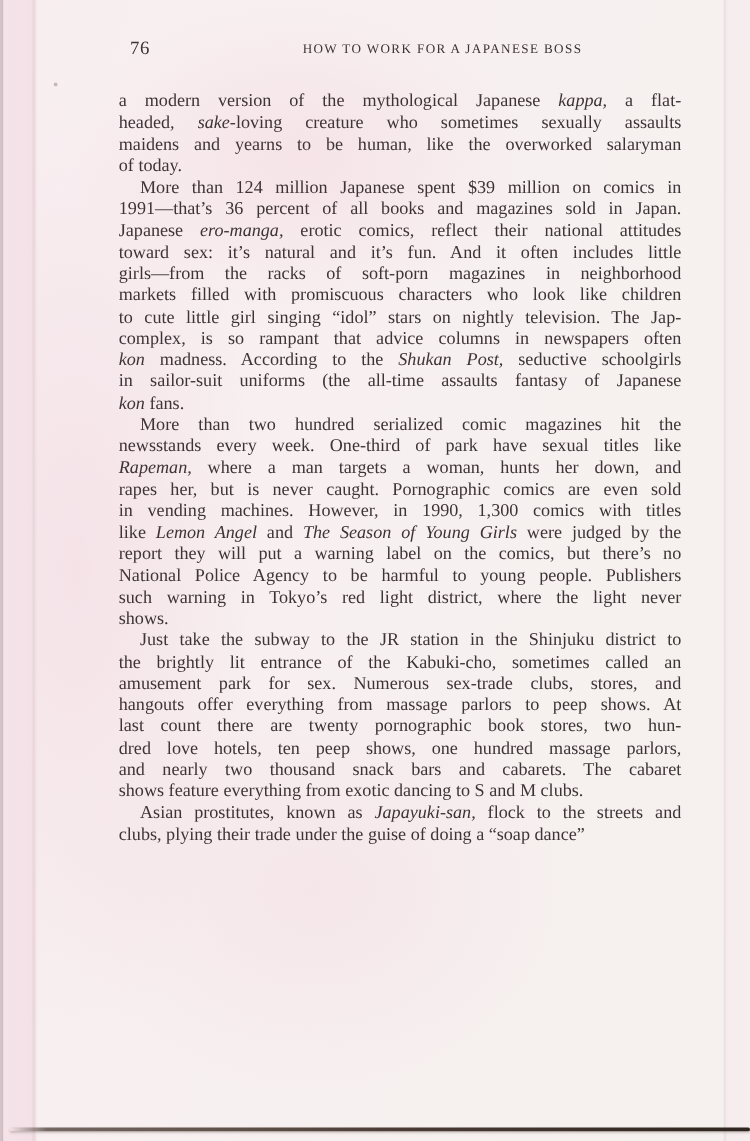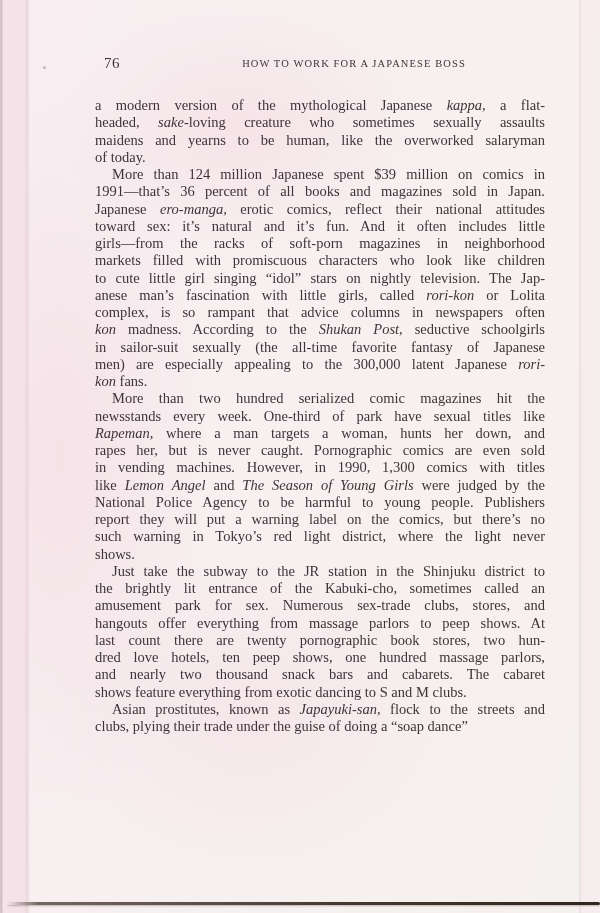--- a/index.html
+++ b/index.html
@@ -31,21 +31,21 @@
   .bottom-line {
     position: absolute; left: 8px; right: 0; top: 902px; height: 3px; border-radius: 2px;
     background: linear-gradient(to right,
       rgba(72,58,50,0) 0%, rgba(72,58,50,.75) 5%, #483a32 55%, #2f261f 100%);
     box-shadow: 0 1px 2px rgba(90,70,60,.35);
   }
   .speck {
     position: absolute; left: 43px; top: 66px; width: 3px; height: 3px;
     border-radius: 50%; background: #a98f96; opacity: .6;
   }
-  .page-content { position: absolute; left: 95px; top: 55px; width: 450px; }
+  .page-content { position: absolute; left: 95px; top: 31px; width: 450px; }
   .header { position: relative; height: 16px; }
   .pagenum {
     position: absolute; left: 9px; top: 0;
     font-size: 15px; letter-spacing: .5px; color: var(--ink, #3e3438);
   }
   .running {
     position: absolute; left: calc(50% + 14px); top: 3px; transform: translateX(-50%);
     font-size: 10.5px; font-weight: 400; letter-spacing: 1.1px; white-space: nowrap;
     color: var(--ink, #3e3438);
     margin-left: 20px;
@@ -74,34 +74,32 @@
         <div class="line" style="white-space: normal;"><span>headed, </span><i>sake</i><span>-loving creature who sometimes sexually assaults</span></div>
         <div class="line" style="white-space: normal;"><span>maidens and yearns to be human, like the overworked salaryman</span></div>
         <div class="line last" style="white-space: normal;"><span>of today.</span></div>
         <div class="line indent" style="white-space: normal;"><span>More than 124 million Japanese spent $39 million on comics in</span></div>
         <div class="line" style="white-space: normal;"><span>1991—that’s 36 percent of all books and magazines sold in Japan.</span></div>
         <div class="line" style="white-space: normal;"><span>Japanese </span><i>ero-manga,</i><span> erotic comics, reflect their national attitudes</span></div>
         <div class="line" style="white-space: normal;"><span>toward sex: it’s natural and it’s fun. And it often includes little</span></div>
         <div class="line" style="white-space: normal;"><span>girls—from the racks of soft-porn magazines in neighborhood</span></div>
         <div class="line" style="white-space: normal;"><span>markets filled with promiscuous characters who look like children</span></div>
         <div class="line" style="white-space: normal;"><span>to cute little girl singing “idol” stars on nightly television. The Jap-</span></div>
-        <div class="line" style="white-space: normal;"><span>anese man’s fascination with little girls, called </span><i>rori-kon</i><span> or Lolita</span></div>
         <div class="line" style="white-space: normal;"><span>complex, is so rampant that advice columns in newspapers often</span></div>
         <div class="line" style="white-space: normal;"><i>kon</i><span> madness. According to the </span><i>Shukan Post,</i><span> seductive schoolgirls</span></div>
-        <div class="line" style="white-space: normal;"><span>in sailor-suit sexually (the all-time favorite fantasy of Japanese</span></div>
-        <div class="line" style="white-space: normal;"><span>men) are especially appealing to the 300,000 latent Japanese </span><i>rori-</i></div>
+        <div class="line" style="white-space: normal;"><span>in sailor-suit uniforms (the all-time assaults fantasy of Japanese</span></div>
         <div class="line last" style="white-space: normal;"><i>kon</i><span> fans.</span></div>
         <div class="line indent" style="white-space: normal;"><span>More than two hundred serialized comic magazines hit the</span></div>
         <div class="line" style="white-space: normal;"><span>newsstands every week. One-third of park have sexual titles like</span></div>
         <div class="line" style="white-space: normal;"><i>Rapeman,</i><span> where a man targets a woman, hunts her down, and</span></div>
         <div class="line" style="white-space: normal;"><span>rapes her, but is never caught. Pornographic comics are even sold</span></div>
         <div class="line" style="white-space: normal;"><span>in vending machines. However, in 1990, 1,300 comics with titles</span></div>
         <div class="line" style="white-space: normal;"><span>like </span><i>Lemon Angel</i><span> and </span><i>The Season of Young Girls</i><span> were judged by the</span></div>
+        <div class="line" style="white-space: normal;"><span>report they will put a warning label on the comics, but there’s no</span></div>
         <div class="line" style="white-space: normal;"><span>National Police Agency to be harmful to young people. Publishers</span></div>
-        <div class="line" style="white-space: normal;"><span>report they will put a warning label on the comics, but there’s no</span></div>
         <div class="line" style="white-space: normal;"><span>such warning in Tokyo’s red light district, where the light never</span></div>
         <div class="line last" style="white-space: normal;"><span>shows.</span></div>
         <div class="line indent" style="white-space: normal;"><span>Just take the subway to the JR station in the Shinjuku district to</span></div>
         <div class="line" style="white-space: normal;"><span>the brightly lit entrance of the Kabuki-cho, sometimes called an</span></div>
         <div class="line" style="white-space: normal;"><span>amusement park for sex. Numerous sex-trade clubs, stores, and</span></div>
         <div class="line" style="white-space: normal;"><span>hangouts offer everything from massage parlors to peep shows. At</span></div>
         <div class="line" style="white-space: normal;"><span>last count there are twenty pornographic book stores, two hun-</span></div>
         <div class="line" style="white-space: normal;"><span>dred love hotels, ten peep shows, one hundred massage parlors,</span></div>
         <div class="line" style="white-space: normal;"><span>and nearly two thousand snack bars and cabarets. The cabaret</span></div>
         <div class="line last" style="white-space: normal;"><span>shows feature everything from exotic dancing to S and M clubs.</span></div>

